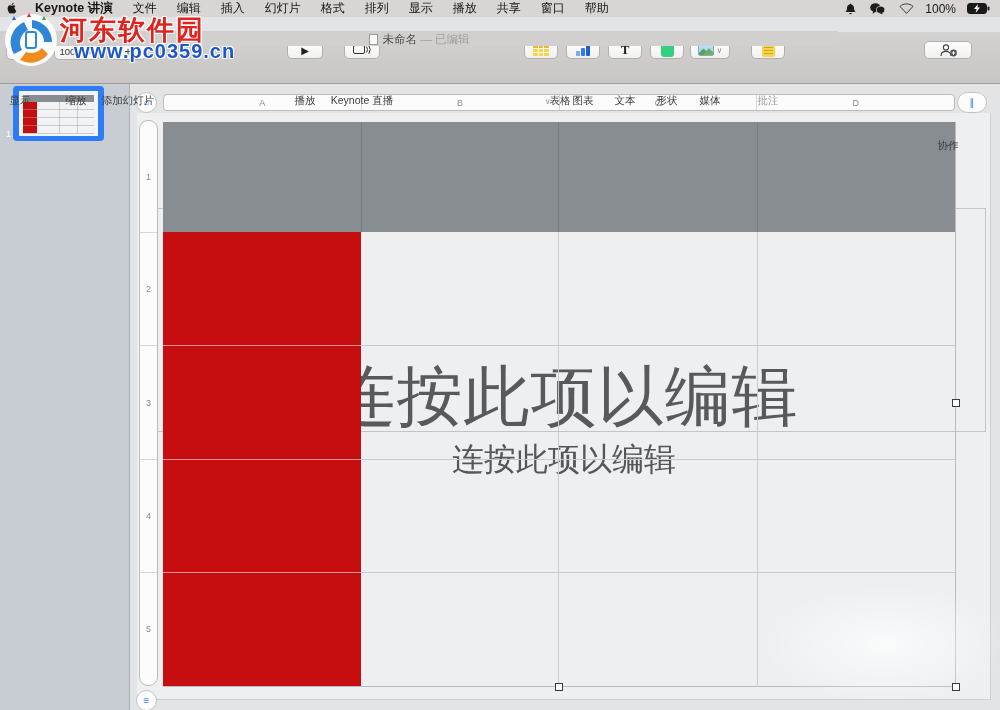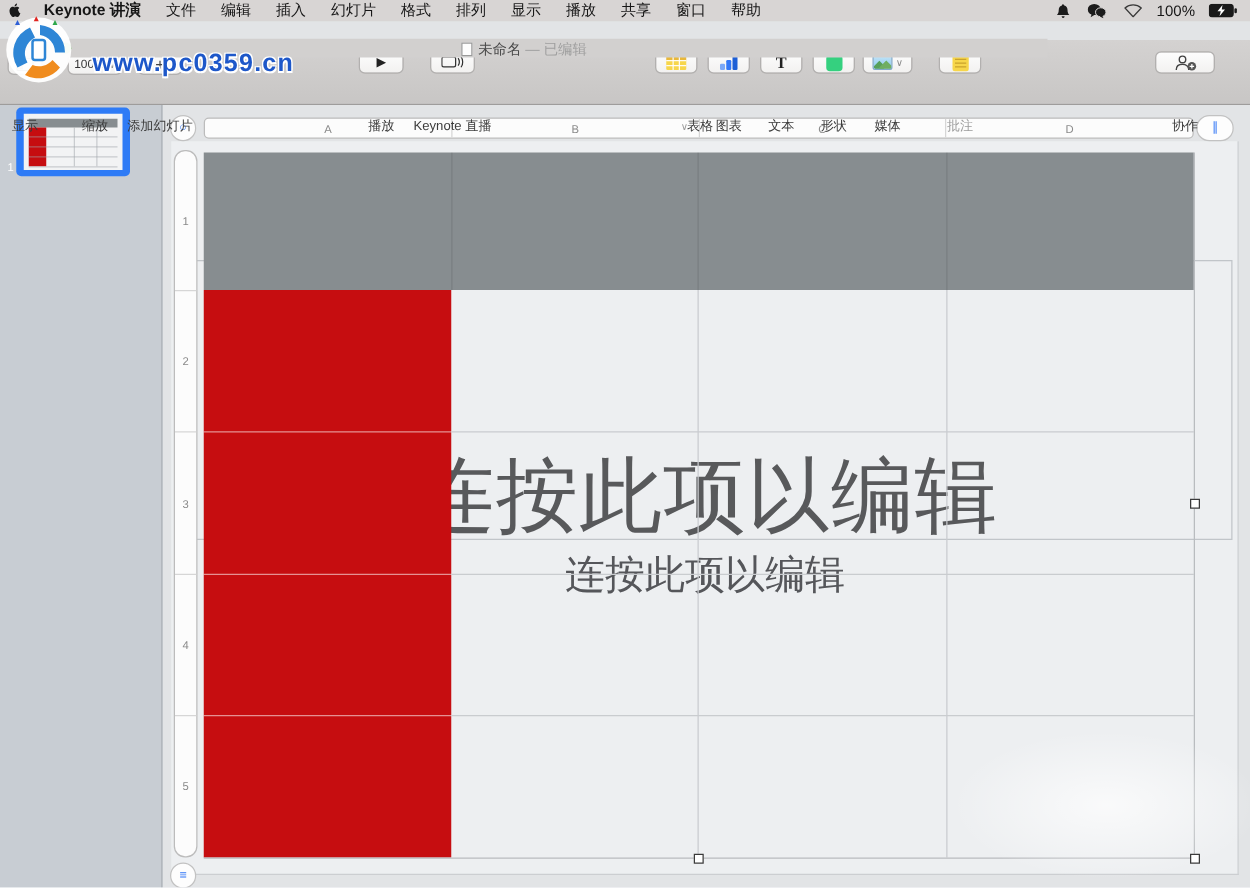--- a/index.html
+++ b/index.html
@@ -253,21 +253,21 @@
     <div class="tb-label dim" style="left:768px;">批注</div>
 
     <div class="tb-btn" style="left:924px;top:9px;width:48px;">
       <svg width="19" height="13" viewBox="0 0 19 13">
         <circle cx="7" cy="3.5" r="2.6" fill="none" stroke="#444" stroke-width="1.1"></circle>
         <path d="M2 12 c0-3 2.2-4.6 5-4.6 s5 1.6 5 4.6" fill="none" stroke="#444" stroke-width="1.1"></path>
         <circle cx="14.5" cy="9" r="3.4" fill="#555"></circle>
         <path d="M14.5 7.2v3.6 M12.7 9h3.6" stroke="#fff" stroke-width="1"></path>
       </svg>
     </div>
-    <div class="tb-label" style="left:948px;">协作</div>
+    <div class="tb-label" style="left:948px;margin-top:45px;">协作</div>
   </div>
 
   <div id="sidebar" class="abs">
     <div id="thumb-sel">
       <span class="slide-num">1</span>
       <div id="thumb">
         <div class="mini-header"></div>
         <div class="mini-red"></div>
         <div class="mini-line-h" style="top:18px;"></div>
         <div class="mini-line-h" style="top:26px;"></div>
@@ -362,16 +362,17 @@
     <svg width="58" height="58" viewBox="0 0 58 58" style="position:absolute;left:0;top:2px;">
       <circle cx="29" cy="30" r="26" fill="rgba(255,255,255,0.95)"></circle>
       <path d="M12 44 A22 22 0 0 1 22 12 L26 20 A14 14 0 0 0 20 40 Z" fill="#2e86d6"></path>
       <path d="M30 10 A22 22 0 0 1 50 32 L42 32 A14 14 0 0 0 30 18 Z" fill="#2e86d6"></path>
       <path d="M46 44 A22 22 0 0 1 18 50 L24 42 A14 14 0 0 0 40 38 Z" fill="#f08c1e"></path>
       <rect x="24" y="22" width="10" height="16" rx="2" fill="#ffffff" stroke="#2e86d6" stroke-width="2"></rect>
       <path d="M12 6 l2 4 -4 0 z" fill="#2e5fd6"></path>
       <path d="M27 3 l2 4 -4 0 z" fill="#e02420"></path>
       <path d="M42 6 l2 4 -4 0 z" fill="#2ea84a"></path>
     </svg>
+    <div id="wm-name">河东软件园</div>
     <div id="wm-url">www.pc0359.cn</div>
   </div>
 
 </div>
 
 </body></html>

